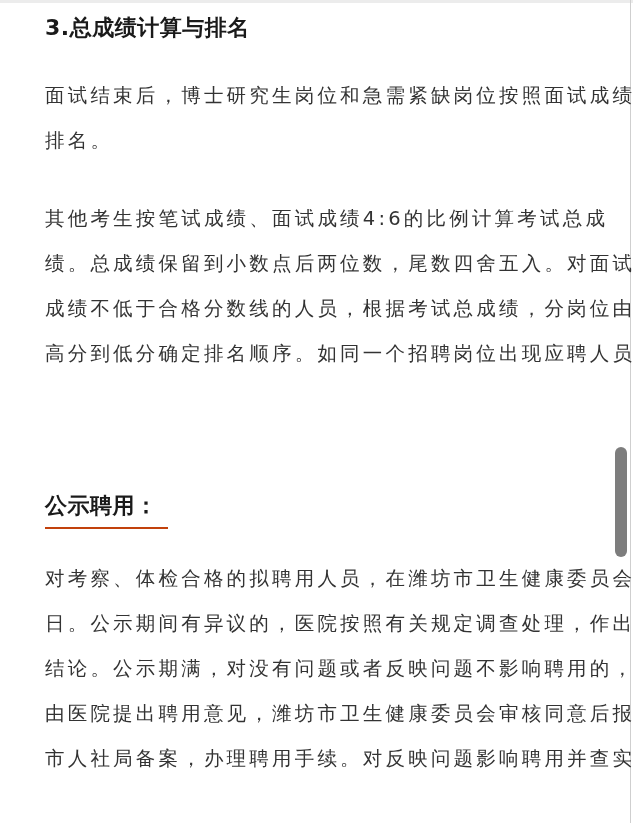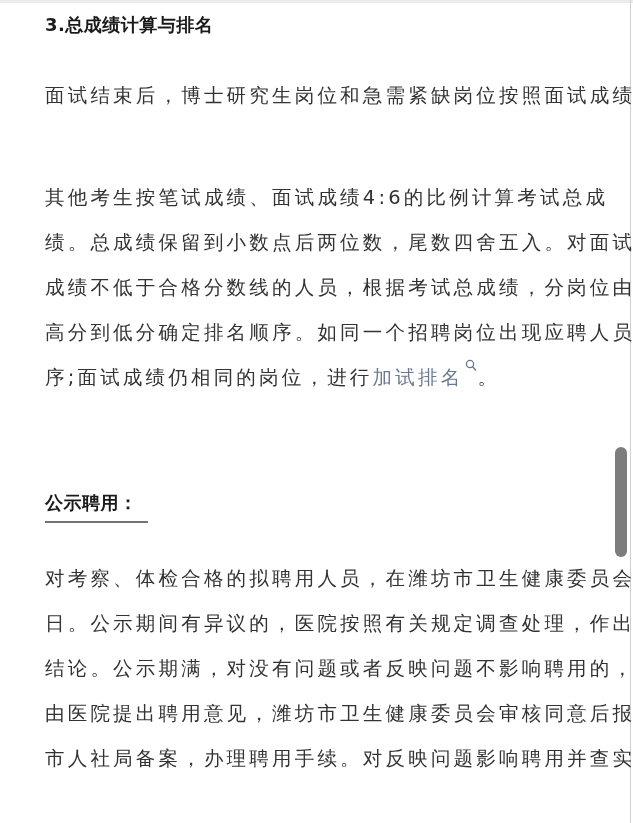--- a/index.html
+++ b/index.html
@@ -29,50 +29,50 @@
     }
     .article {
       position: absolute;
       left: 45px;
       top: 0;
       width: 525px;
     }
     .heading {
       position: absolute;
       left: 0;
-      font-size: 18px;
+      font-size: 22px;
       font-weight: bold;
       color: #1a1a1a;
       white-space: nowrap;
       letter-spacing: 0.5px;
     }
     .h1 { top: 13px; }
     .h2 {
       top: 491px;
       padding-bottom: 6px;
-      border-bottom: 2px solid #737373;
+      border-bottom: 2px solid #c2410c;
       padding-right: 10px;
     }
     .para {
       position: absolute;
       left: 0;
       width: 525px;
       font-size: 19.5px;
       line-height: 45px;
       letter-spacing: 3.2px;
       color: #333333;
       white-space: normal;
     }
     .line {
       display: block;
       white-space: nowrap;
       height: 45px;
     }
     .p1 { top: 73px; }
-    .p2 { top: 175px; }
+    .p2 { top: 196px; }
     .p3 { top: 556px; }
     .link {
       color: #6b7893;
       cursor: pointer;
     }
     .search-icon {
       display: inline-block;
       position: relative;
       width: 12px;
       height: 14px;
@@ -103,31 +103,28 @@
 
 <div class="top-strip"></div>
 <div class="right-edge"></div>
 
 <div class="article">
 
   <div class="heading h1">3.总成绩计算与排名</div>
 
   <div class="para p1">
     <span class="line">面试结束后，博士研究生岗位和急需紧缺岗位按照面试成绩</span>
+    <span class="line">排名。</span>
   </div>
 
   <div class="para p2">
     <span class="line">其他考生按笔试成绩、面试成绩4:6的比例计算考试总成</span>
     <span class="line">绩。总成绩保留到小数点后两位数，尾数四舍五入。对面试</span>
     <span class="line">成绩不低于合格分数线的人员，根据考试总成绩，分岗位由</span>
     <span class="line">高分到低分确定排名顺序。如同一个招聘岗位出现应聘人员</span>
-    <span class="line"><span>序;面试成绩仍相同的岗位，进行</span><span class="link">加试排名</span><span class="search-icon"><svg width="12" height="13" viewBox="0 0 12 13">
-            <circle cx="5" cy="5" r="3.6" fill="none" stroke="#6b7893" stroke-width="1.3"></circle>
-            <line x1="7.6" y1="7.8" x2="10.5" y2="11" stroke="#6b7893" stroke-width="1.4" stroke-linecap="round"></line>
-          </svg></span><span>。</span></span>
   </div>
 
   <div class="heading h2">公示聘用：</div>
 
   <div class="para p3">
     <span class="line">对考察、体检合格的拟聘用人员，在潍坊市卫生健康委员会</span>
     <span class="line">日。公示期间有异议的，医院按照有关规定调查处理，作出</span>
     <span class="line">结论。公示期满，对没有问题或者反映问题不影响聘用的，</span>
     <span class="line">由医院提出聘用意见，潍坊市卫生健康委员会审核同意后报</span>
     <span class="line">市人社局备案，办理聘用手续。对反映问题影响聘用并查实</span>

